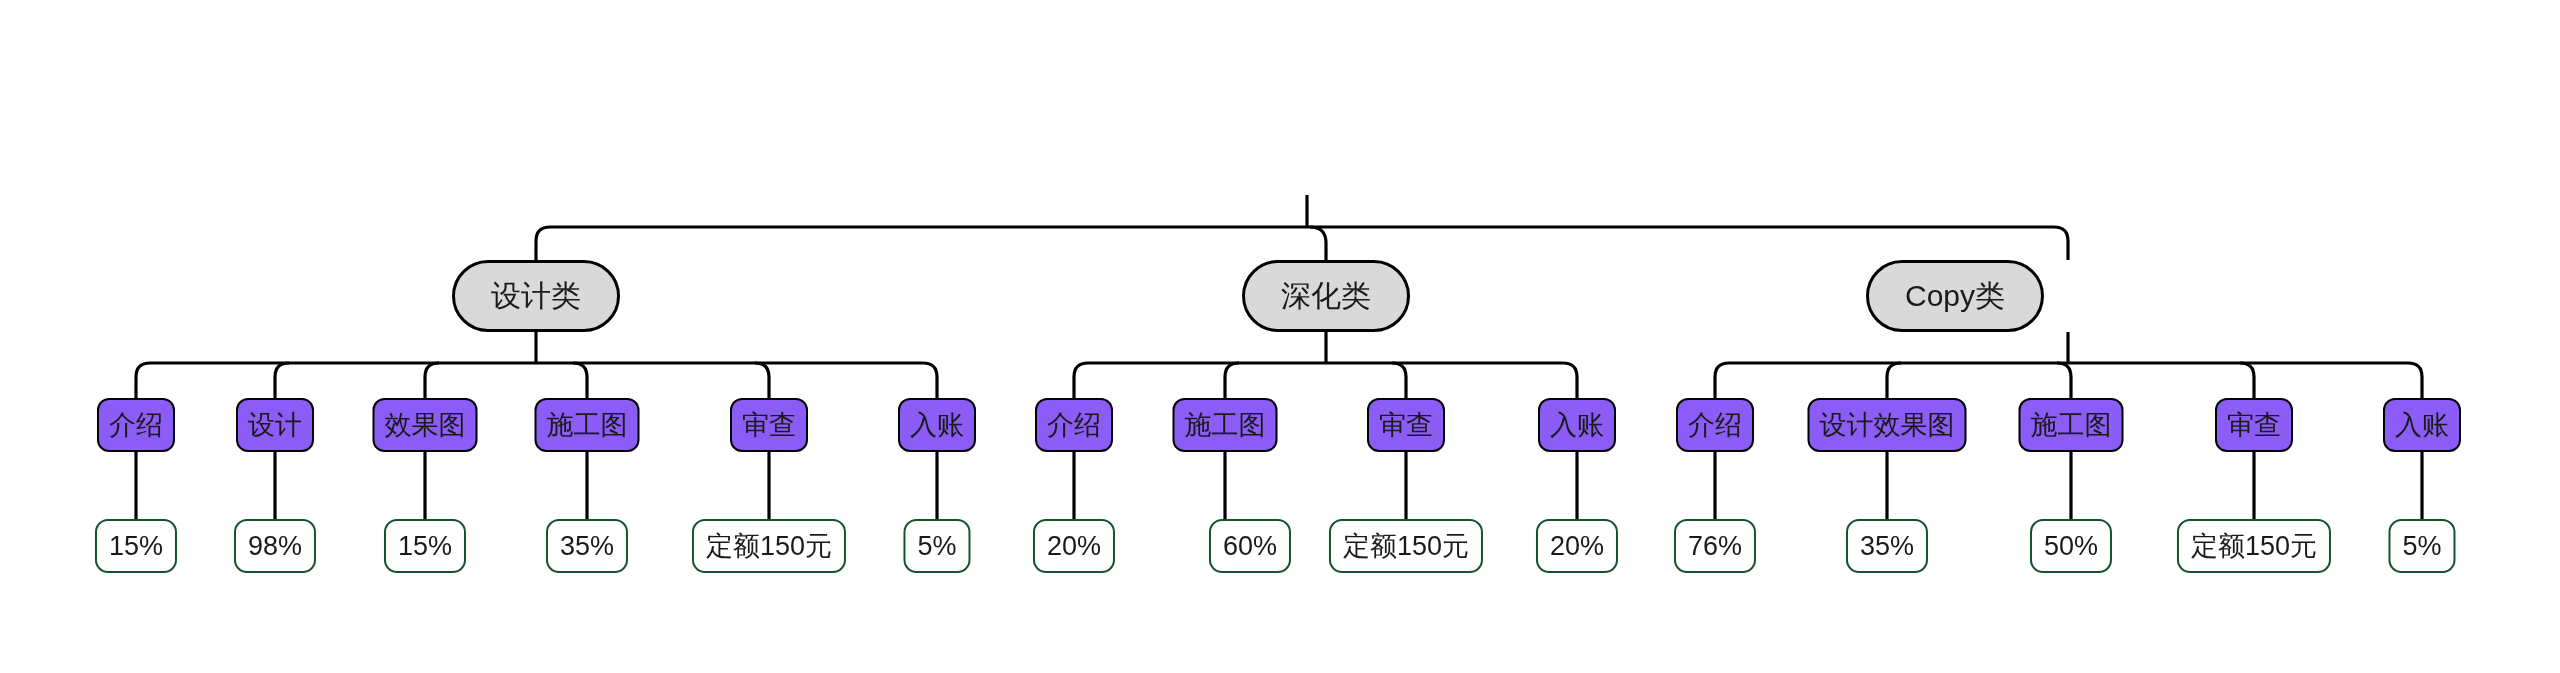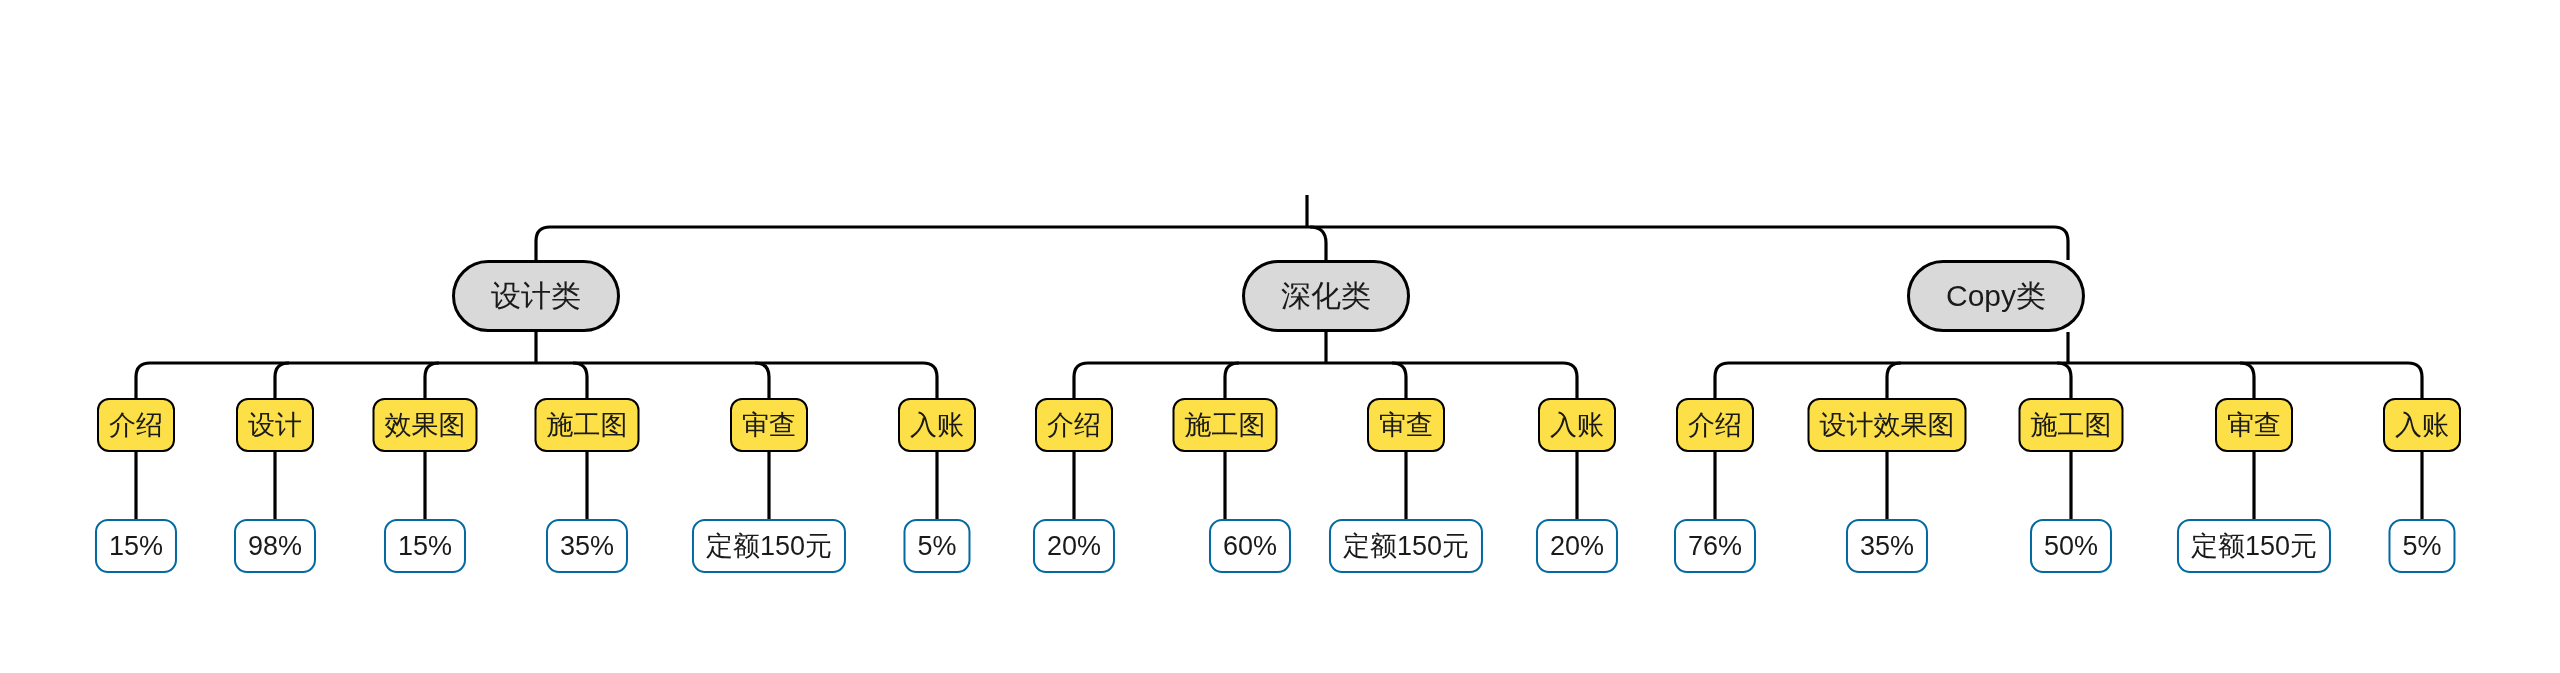--- a/index.html
+++ b/index.html
@@ -53,32 +53,32 @@
     background: #d9d9d9;
     border: 3px solid #000000;
     border-radius: 36px;
     font-size: 30px;
   }
   .node-task {
     top: 398px;
     height: 54px;
     padding: 0 10px;
     min-width: 54px;
-    background: #fde047;
+    background: #8b5cf6;
     border: 2px solid #000000;
     border-radius: 12px;
     font-size: 27px;
   }
   .node-value {
     top: 519px;
     height: 54px;
     padding: 0 12px;
     min-width: 50px;
     background: #ffffff;
-    border: 2px solid #0369a1;
+    border: 2px solid #14532d;
     border-radius: 13px;
     font-size: 27px;
   }
 </style>
 </head>
 <body>
 
 <div class="stage">
 
   <svg class="connector-layer" viewBox="0 0 2560 673" xmlns="http://www.w3.org/2000/svg">
@@ -123,21 +123,21 @@
       <path d="M 1887 452 L 1887 519"></path>
       <path d="M 2071 452 L 2071 519"></path>
       <path d="M 2254 452 L 2254 519"></path>
       <path d="M 2422 452 L 2422 519"></path>
     </g>
   </svg>
 
 
   <div class="node node-branch" style="left:536px">设计类</div>
   <div class="node node-branch" style="left:1326px">深化类</div>
-  <div class="node node-branch" style="left:1996px">Copy类</div>
+  <div class="node node-branch" style="left:1955px">Copy类</div>
 
   <div class="node node-task" style="left:136px">介绍</div>
   <div class="node node-task" style="left:275px">设计</div>
   <div class="node node-task" style="left:425px">效果图</div>
   <div class="node node-task" style="left:587px">施工图</div>
   <div class="node node-task" style="left:769px">审查</div>
   <div class="node node-task" style="left:937px">入账</div>
 
   <div class="node node-value" style="left:136px">15%</div>
   <div class="node node-value" style="left:275px">98%</div>

